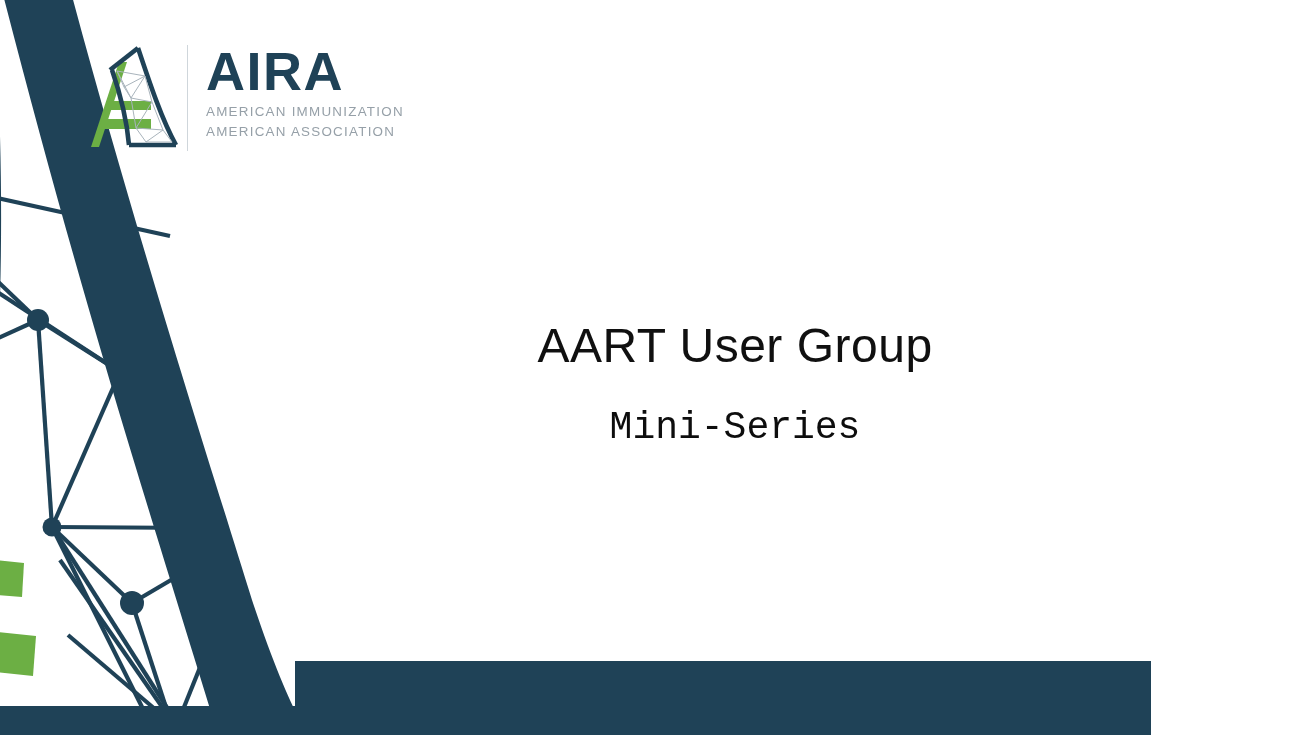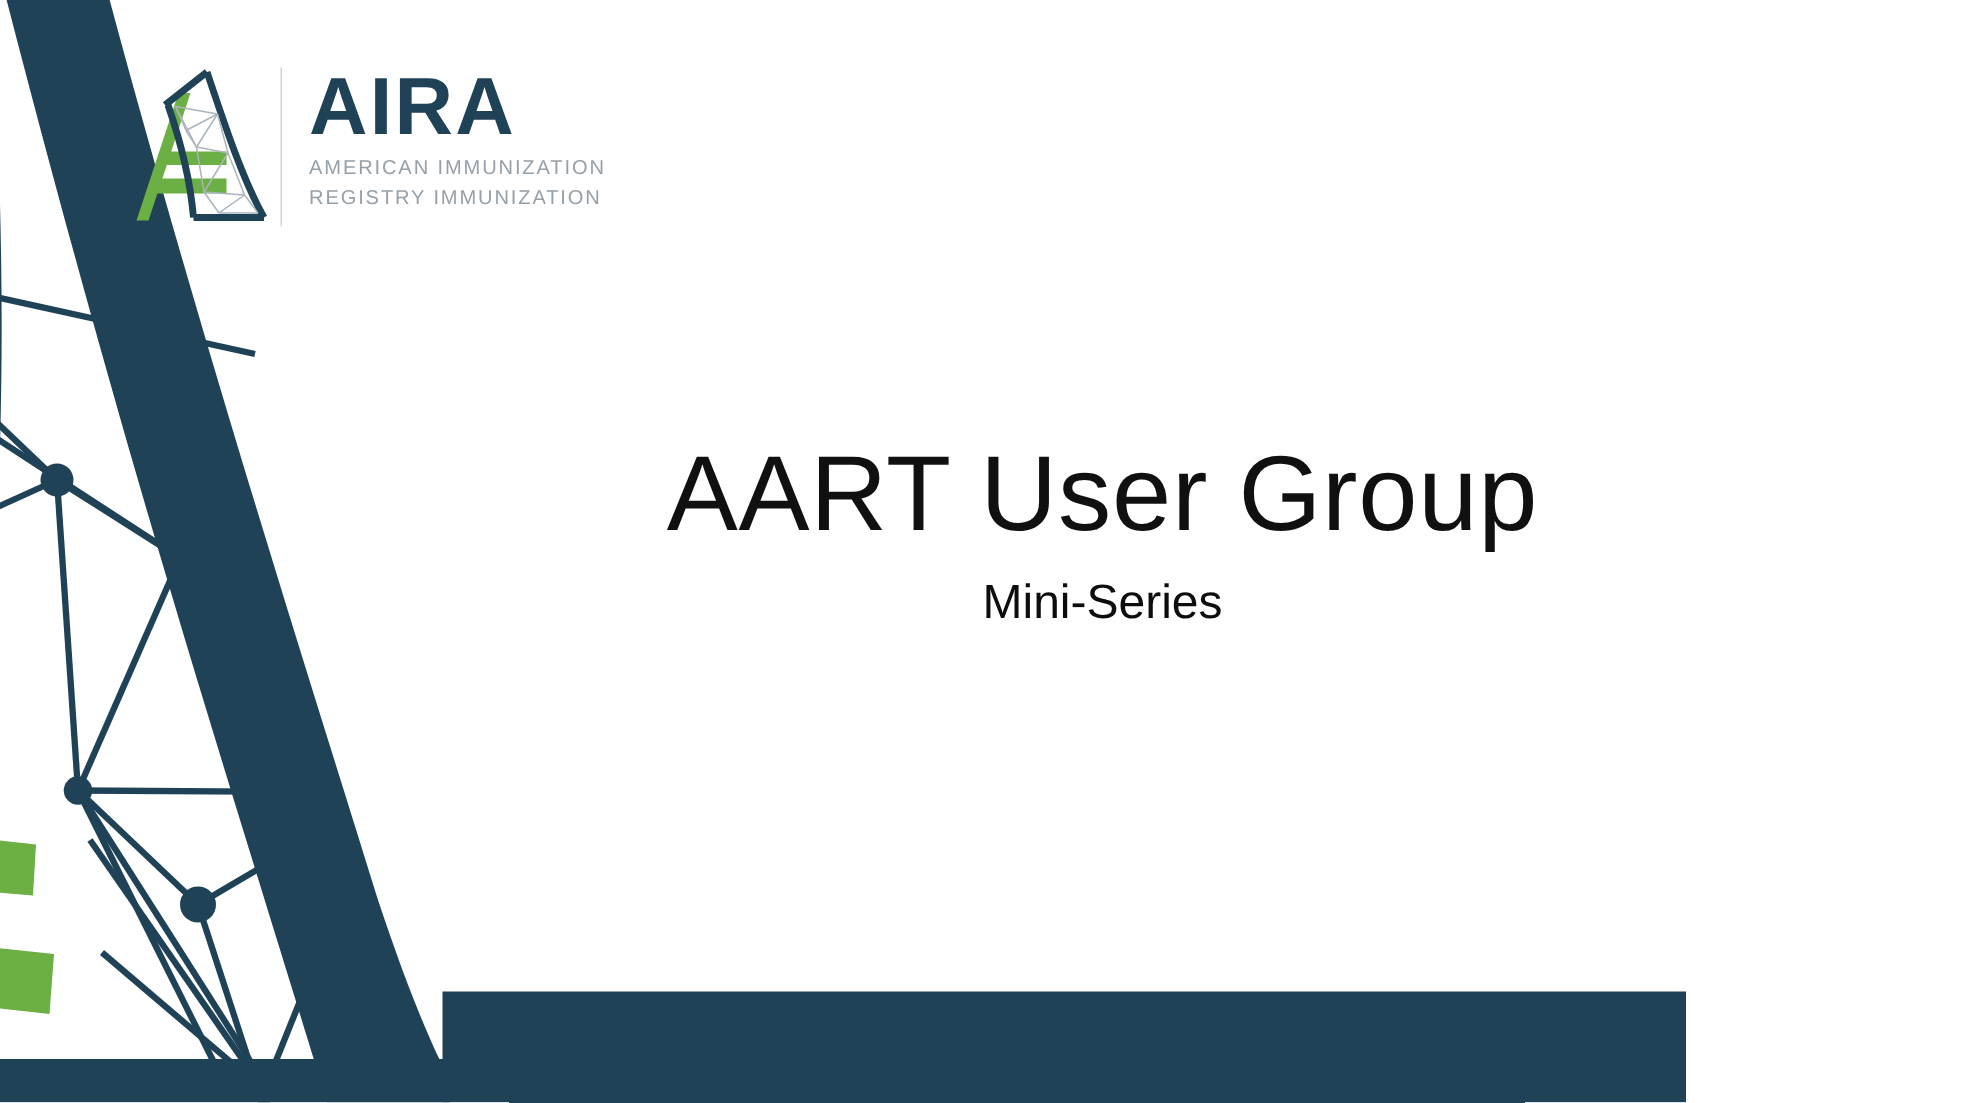--- a/index.html
+++ b/index.html
@@ -10,20 +10,21 @@
   }
   body {
     font-family: "Liberation Sans", sans-serif;
   }
   #slide {
     position: relative;
     width: 1124px;
     height: 735px;
     background: #ffffff;
     overflow: hidden;
+    padding-left: 27px;
   }
 
   
   #bg-graphic {
     position: absolute;
     left: 0;
     top: 0;
     width: 1308px;
     height: 735px;
     pointer-events: none;
@@ -92,31 +93,31 @@
   #title-block {
     position: absolute;
     left: 430px;
     top: 288px;
     width: 610px;
     text-align: center;
   }
   #slide-title {
     font-family: "Liberation Sans", sans-serif;
     font-weight: normal;
-    font-size: 71px;
+    font-size: 48px;
     line-height: 84px;
     color: #101010;
     letter-spacing: 0.5px;
-    margin: 0;
+    margin: 16px;
     -webkit-text-stroke: 0.01px #101010;
   }
   .subtitle-line {
-    font-family: Liberation Sans, sans-serif;
+    font-family: Liberation Mono, monospace;
     font-weight: normal;
-    font-size: 32px;
+    font-size: 38px;
     line-height: 47px;
     color: #0d0d0d;
     margin: 0;
   }
   #subtitle-block {
     margin-top: 6px;
   }
 </style>
 </head>
 <body>
@@ -222,21 +223,21 @@
         <line x1="36" y1="47" x2="57" y2="36"></line>
         <line x1="36" y1="47" x2="43" y2="58"></line>
       </g>
     </svg>
 
     <div id="logo-divider"></div>
 
     <div id="logo-text">
       <div id="logo-wordmark">AIRA</div>
       <div class="logo-sub-line">AMERICAN IMMUNIZATION</div>
-      <div class="logo-sub-line">REGISTRY IMMUNIZATION</div>
+      <div class="logo-sub-line">AMERICAN ASSOCIATION</div>
     </div>
   </div>
 
   <div id="title-block">
     <h1 id="slide-title">AART User Group</h1>
     <div id="subtitle-block">
       <p class="subtitle-line">Mini-Series</p>
     </div>
   </div>
 

